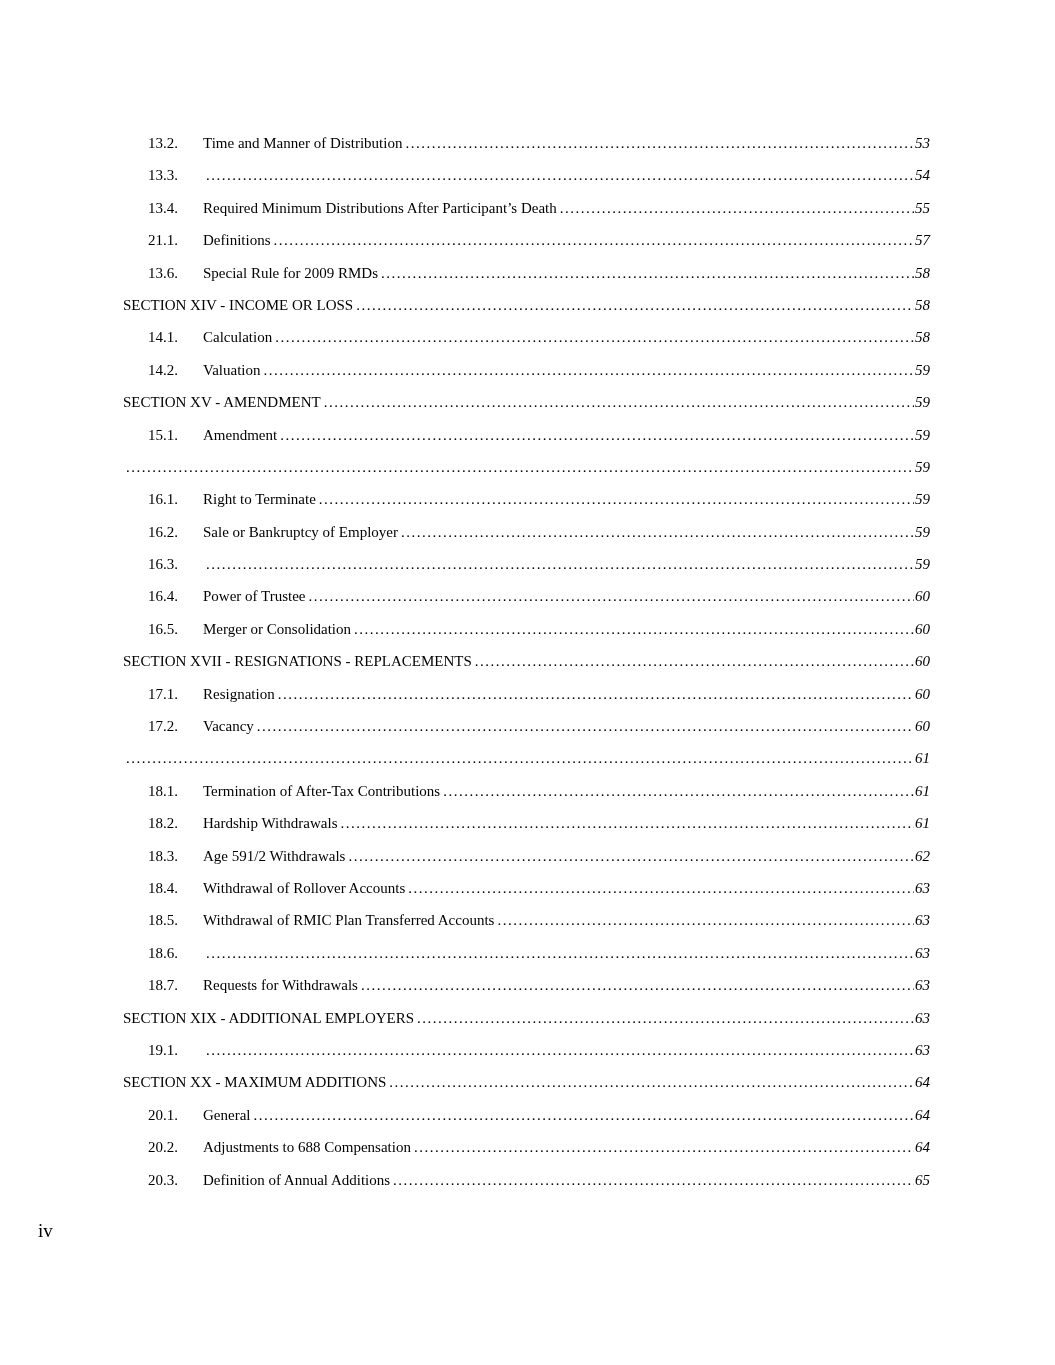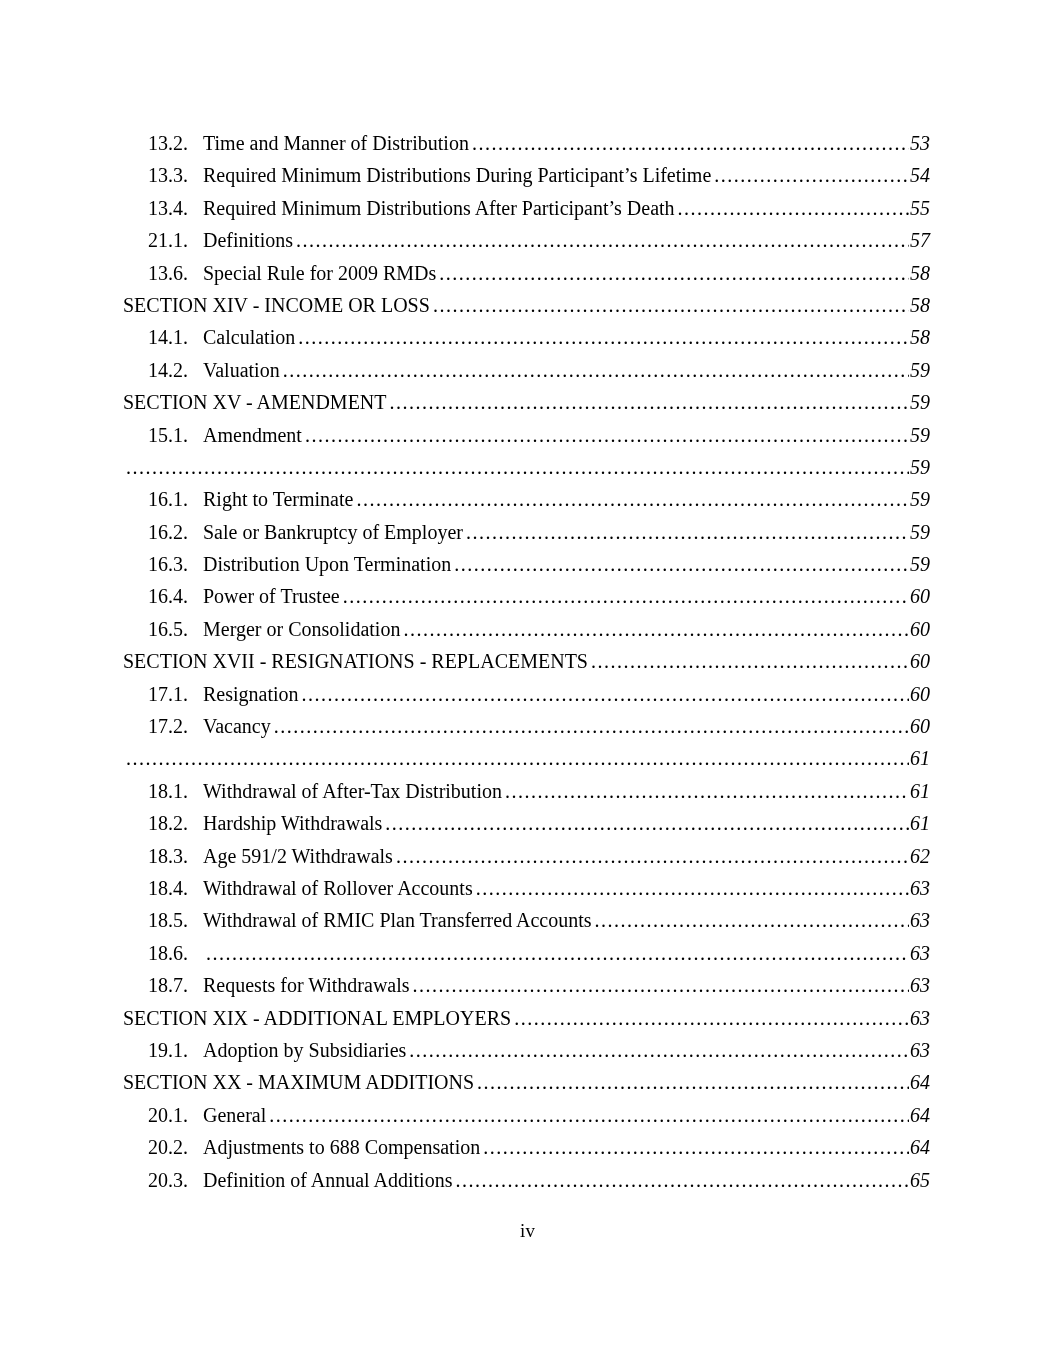--- a/index.html
+++ b/index.html
@@ -20,21 +20,21 @@
   .content {
     position: absolute;
     left: 123px;
     right: 125px;
     top: 127px;
   }
   .toc-row {
     display: flex;
     align-items: baseline;
     height: 32.4px;
-    font-size: 20px;
+    font-size: 15px;
     line-height: 32.4px;
     white-space: nowrap;
   }
   .toc-row.sub {
     padding-left: 25px;
   }
   .toc-num {
     flex: none;
     width: 55px;
   }
@@ -51,38 +51,37 @@
   }
   .toc-page {
     flex: none;
     font-style: italic;
   }
   .footer {
     position: absolute;
     left: 0;
     right: 0;
     top: 1220px;
-    text-align: center;
     font-size: 19px;
+    padding-left: 38px;
   }
 </style>
 </head>
 <body>
 
 <div class="page">
   <div class="content">
       <div class="toc-row sub">
         <span class="toc-num">13.2.</span>
         <span class="toc-label">Time and Manner of Distribution</span>
         <span class="toc-dots">............................................................................................................................................................................................................................</span>
         <span class="toc-page">53</span>
       </div>
       <div class="toc-row sub">
         <span class="toc-num">13.3.</span>
-        <span class="toc-label">Required Minimum Distributions During Participant’s Lifetime</span>
         <span class="toc-dots">............................................................................................................................................................................................................................</span>
         <span class="toc-page">54</span>
       </div>
       <div class="toc-row sub">
         <span class="toc-num">13.4.</span>
         <span class="toc-label">Required Minimum Distributions After Participant’s Death</span>
         <span class="toc-dots">............................................................................................................................................................................................................................</span>
         <span class="toc-page">55</span>
       </div>
       <div class="toc-row sub">
@@ -136,21 +135,20 @@
         <span class="toc-page">59</span>
       </div>
       <div class="toc-row sub">
         <span class="toc-num">16.2.</span>
         <span class="toc-label">Sale or Bankruptcy of Employer</span>
         <span class="toc-dots">............................................................................................................................................................................................................................</span>
         <span class="toc-page">59</span>
       </div>
       <div class="toc-row sub">
         <span class="toc-num">16.3.</span>
-        <span class="toc-label">Distribution Upon Termination</span>
         <span class="toc-dots">............................................................................................................................................................................................................................</span>
         <span class="toc-page">59</span>
       </div>
       <div class="toc-row sub">
         <span class="toc-num">16.4.</span>
         <span class="toc-label">Power of Trustee</span>
         <span class="toc-dots">............................................................................................................................................................................................................................</span>
         <span class="toc-page">60</span>
       </div>
       <div class="toc-row sub">
@@ -175,21 +173,21 @@
         <span class="toc-label">Vacancy</span>
         <span class="toc-dots">............................................................................................................................................................................................................................</span>
         <span class="toc-page">60</span>
       </div>
       <div class="toc-row section">
         <span class="toc-dots">............................................................................................................................................................................................................................</span>
         <span class="toc-page">61</span>
       </div>
       <div class="toc-row sub">
         <span class="toc-num">18.1.</span>
-        <span class="toc-label">Withdrawal of After-Tax Distribution</span>
+        <span class="toc-label">Termination of After-Tax Contributions</span>
         <span class="toc-dots">............................................................................................................................................................................................................................</span>
         <span class="toc-page">61</span>
       </div>
       <div class="toc-row sub">
         <span class="toc-num">18.2.</span>
         <span class="toc-label">Hardship Withdrawals</span>
         <span class="toc-dots">............................................................................................................................................................................................................................</span>
         <span class="toc-page">61</span>
       </div>
       <div class="toc-row sub">
@@ -221,21 +219,20 @@
         <span class="toc-dots">............................................................................................................................................................................................................................</span>
         <span class="toc-page">63</span>
       </div>
       <div class="toc-row section">
         <span class="toc-label">SECTION XIX - ADDITIONAL EMPLOYERS</span>
         <span class="toc-dots">............................................................................................................................................................................................................................</span>
         <span class="toc-page">63</span>
       </div>
       <div class="toc-row sub">
         <span class="toc-num">19.1.</span>
-        <span class="toc-label">Adoption by Subsidiaries</span>
         <span class="toc-dots">............................................................................................................................................................................................................................</span>
         <span class="toc-page">63</span>
       </div>
       <div class="toc-row section">
         <span class="toc-label">SECTION XX - MAXIMUM ADDITIONS</span>
         <span class="toc-dots">............................................................................................................................................................................................................................</span>
         <span class="toc-page">64</span>
       </div>
       <div class="toc-row sub">
         <span class="toc-num">20.1.</span>

